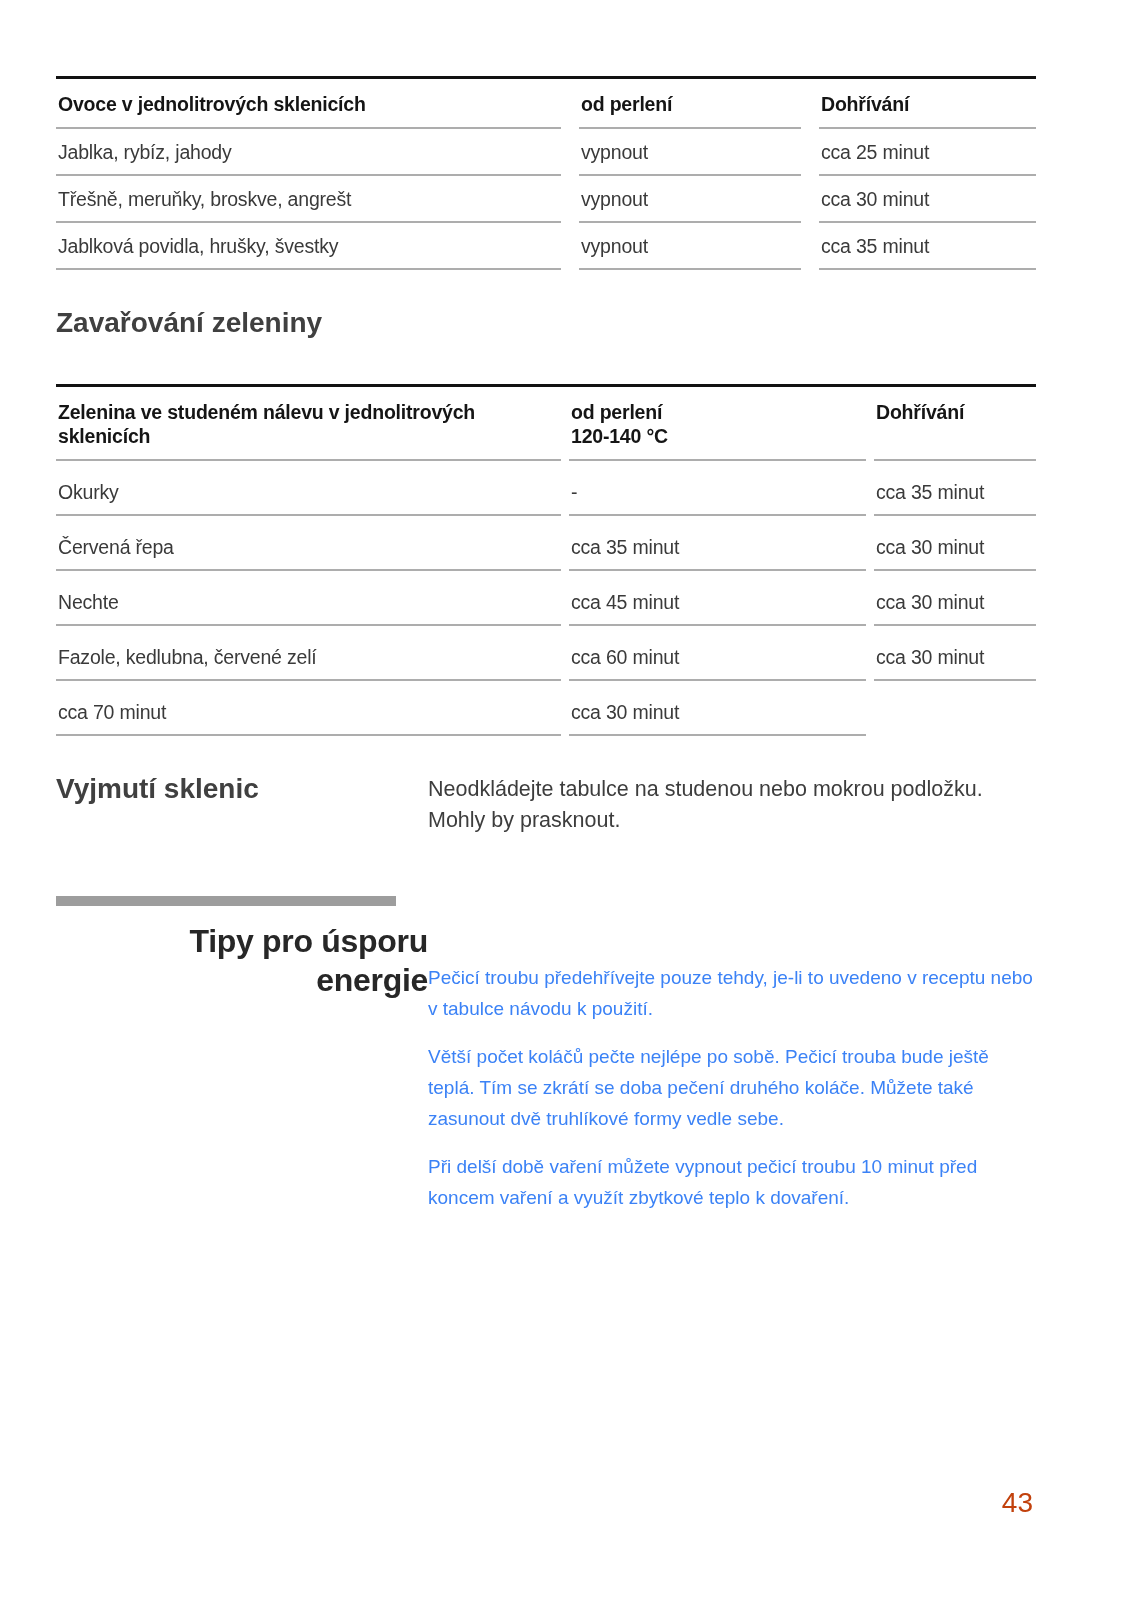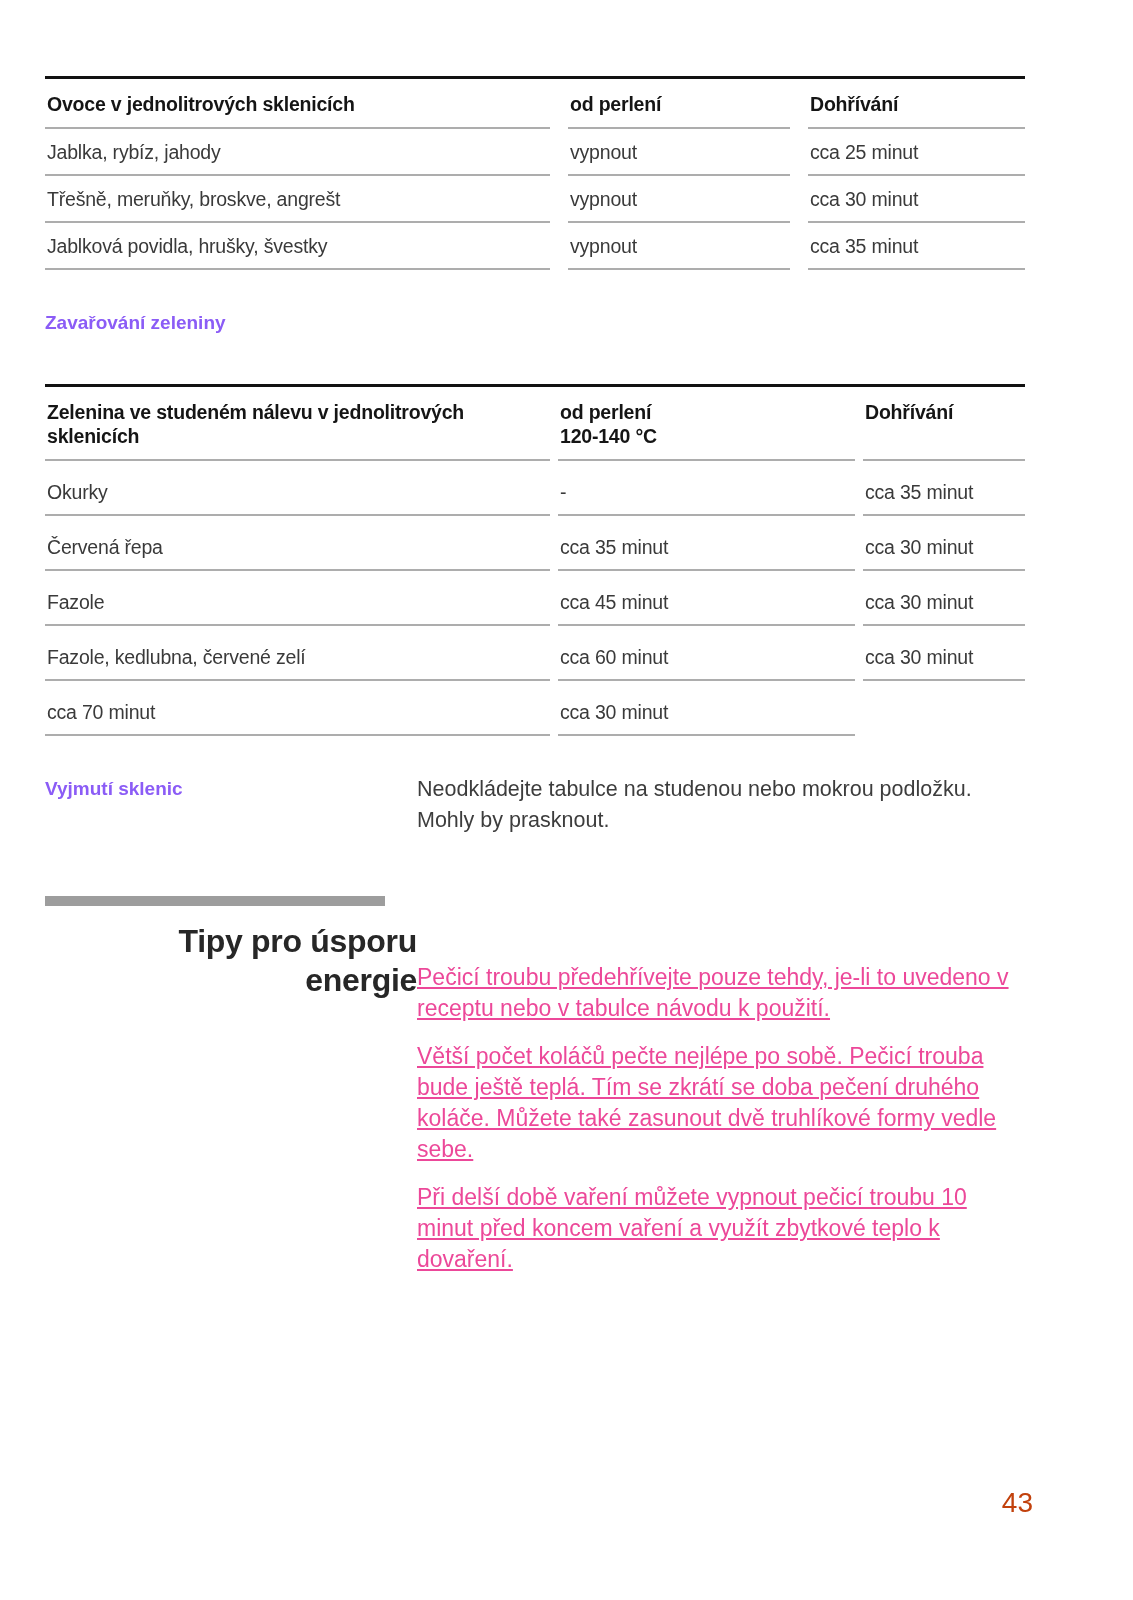--- a/index.html
+++ b/index.html
@@ -6,21 +6,21 @@
   body{
     width:1133px;height:1600px;
     background:#ffffff;
     font-family:"Liberation Sans","DejaVu Sans",sans-serif;
     color:#3d3d3d;
     position:relative;
     overflow:hidden;
   }
   .page{
     position:absolute;
-    left:45px; top:76px;
+    left:56px; top:76px;
     width:980px;
   }
   
   .tbl{
     border-top:3px solid #121212;
     display:grid;
     column-gap:18px;
     margin-bottom:38px;
   }
   .tbl1{grid-template-columns:505px 222px 1fr;}
@@ -42,22 +42,22 @@
   .t-head .sub{display:block;}
   
   .section{
     display:flex;
     margin-bottom:46px;
   }
   .section .label-col{
     width:372px;
     flex:0 0 372px;
     font-weight:bold;
-    font-size:19px;
-    color:#8b5cf6;
+    font-size:28px;
+    color:#404040;
     line-height:30px;
   }
   .section .text-col{
     flex:1;
     font-size:21.5px;
     line-height:31px;
     color:#3d3d3d;
   }
   
   .tips{margin-top:60px;}
@@ -72,24 +72,23 @@
     font-size:32px;
     font-weight:bold;
     color:#272727;
     line-height:39px;
     letter-spacing:-0.3px;
     text-align:right;
   }
   .tips-paragraphs{
     flex:1;
     padding-top:40px;
-    font-size:23px;
+    font-size:19px;
     line-height:31px;
-    color:#ec4899;
-    text-decoration:underline;
+    color:#3b82f6;
   }
   .tips-paragraphs p{margin:0 0 17px 0;}
   
   .page-number{
     position:absolute;
     right:100px;
     top:1487px;
     font-size:28px;
     color:#c2410c;
   }
@@ -130,21 +129,21 @@
     <div class="t-cell t-head">Dohřívání</div>
 
     <div class="t-cell">Okurky</div>
     <div class="t-cell">-</div>
     <div class="t-cell">cca 35 minut</div>
 
     <div class="t-cell">Červená řepa</div>
     <div class="t-cell">cca 35 minut</div>
     <div class="t-cell">cca 30 minut</div>
 
-    <div class="t-cell">Fazole</div>
+    <div class="t-cell">Nechte</div>
     <div class="t-cell">cca 45 minut</div>
     <div class="t-cell">cca 30 minut</div>
 
     <div class="t-cell">Fazole, kedlubna, červené zelí</div>
     <div class="t-cell">cca 60 minut</div>
     <div class="t-cell">cca 30 minut</div>
 
     <div class="t-cell">cca 70 minut</div>
     <div class="t-cell">cca 30 minut</div>
   </div>

